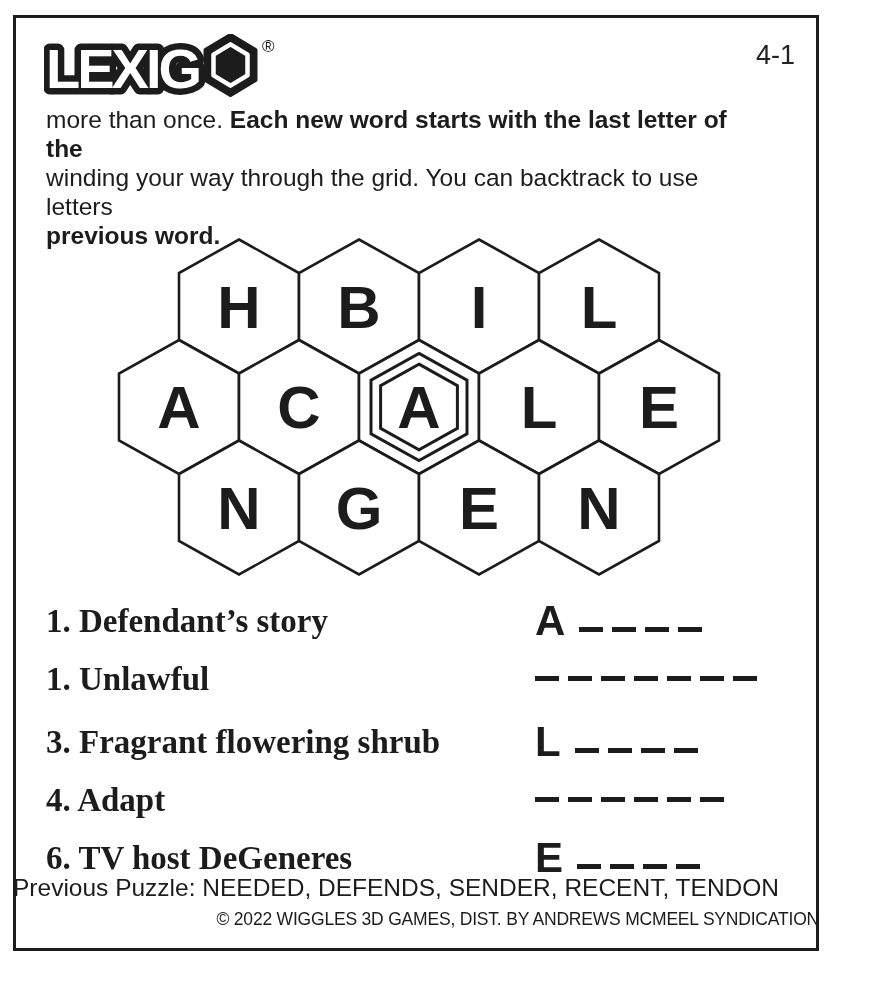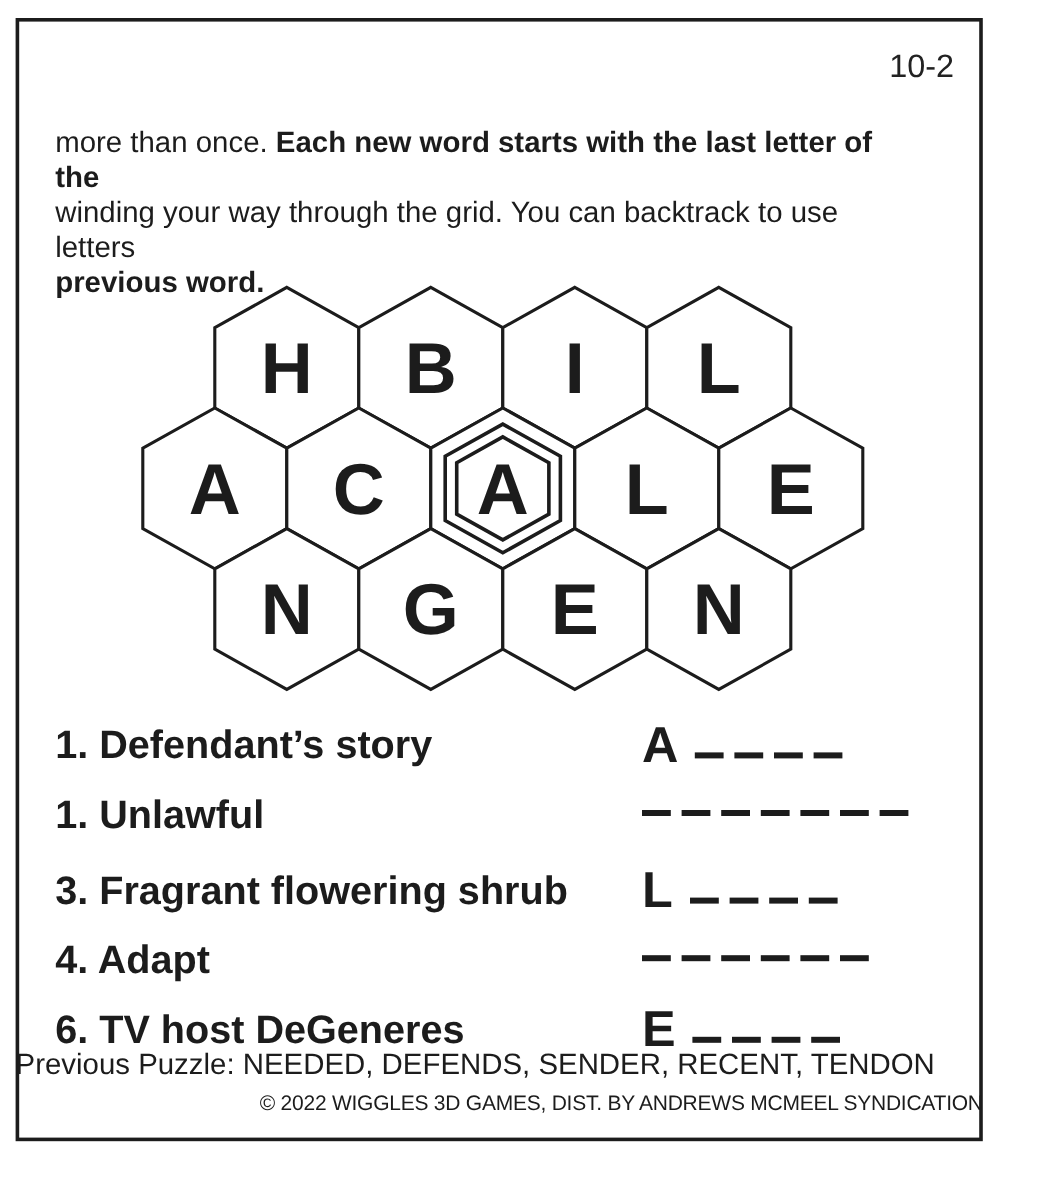--- a/index.html
+++ b/index.html
@@ -8,39 +8,49 @@
   .frame{position:absolute;left:13px;top:15px;width:806px;height:936px;
          border:3px solid #1c1c1c;box-sizing:border-box;}
   .page-number{position:absolute;top:40px;right:82px;font-size:27px;color:#222;}
   .logo{position:absolute;left:44px;top:34px;}
   .instructions{position:absolute;left:46px;top:105px;width:724px;
                 font-size:24.5px;line-height:29px;}
   .instructions .bold{font-weight:bold;}
   .hexgrid{position:absolute;left:105px;top:228px;}
   .clues{position:absolute;left:0;top:0;width:877px;height:0;}
   .clue-row{position:absolute;left:46px;width:762px;height:46px;line-height:46px;white-space:nowrap;}
-  .clue-left{font-size:33px;font-weight:bold;}
+  .clue-left{font-size:33px;font-weight:bold;font-family:Liberation Serif, serif;}
   .clue-answer{position:absolute;left:489px;top:0;line-height:46px;white-space:nowrap;}
   .answer-letter{font-size:42px;font-weight:bold;margin-right:14px;}
   .blank{display:inline-block;width:24px;height:5px;background:#1c1c1c;
          margin-right:9px;position:relative;top:-3px;}
   .prev-puzzle{position:absolute;left:13px;top:874px;width:806px;
                font-size:24.5px;}
   .copyright{position:absolute;left:13px;top:909px;width:806px;text-align:right;
              font-size:17.5px;letter-spacing:-0.2px;}
 </style>
 </head>
 <body>
 
 <div class="page">
 
   <div class="frame"></div>
 
-  <div class="page-number">10-2</div>
+  <div class="page-number">4-1</div>
 
+  <div class="logo">
+    <svg width="240" height="70" viewBox="0 0 240 70">
+      <text x="2" y="54" font-family="Liberation Sans, sans-serif" font-size="56" font-weight="bold" letter-spacing="-3" stroke="#1c1c1c" stroke-width="13" stroke-linejoin="round" paint-order="stroke" fill="#ffffff">LEXIG</text>
+      <g>
+        <polygon points="186.5,1 211.5,16 211.5,46 186.5,61 161.5,46 161.5,16" fill="#1c1c1c" stroke="#1c1c1c" stroke-width="4" stroke-linejoin="round"></polygon>
+        <polygon points="186.5,10.3 203.5,20.6 203.5,41.4 186.5,51.7 169.5,41.4 169.5,20.6" fill="#1c1c1c" stroke="#ffffff" stroke-width="4.5" stroke-linejoin="round"></polygon>
+      </g>
+      <text x="218" y="18" font-size="17" fill="#1c1c1c">®</text>
+    </svg>
+  </div>
 
   <div class="instructions">
     <div><span>more than once. </span><span class="bold">Each new word starts with the last letter of the</span></div>
     <div><span>winding your way through the grid. You can backtrack to use letters</span></div>
     <div><span class="bold">previous word.</span></div>
   </div>
 
   <svg class="hexgrid" width="630" height="352" viewBox="105 228 630 352" id="hexgrid-svg">
       <polygon points="239.0,239.5 299.0,273.0 299.0,340.0 239.0,373.5 179.0,340.0 179.0,273.0" fill="#ffffff" stroke="#1c1c1c" stroke-width="2.6"></polygon>
       <text x="239" y="327.5" text-anchor="middle" font-family="&quot;Liberation Sans&quot;, sans-serif" font-size="60" font-weight="bold" fill="#1c1c1c">H</text>

